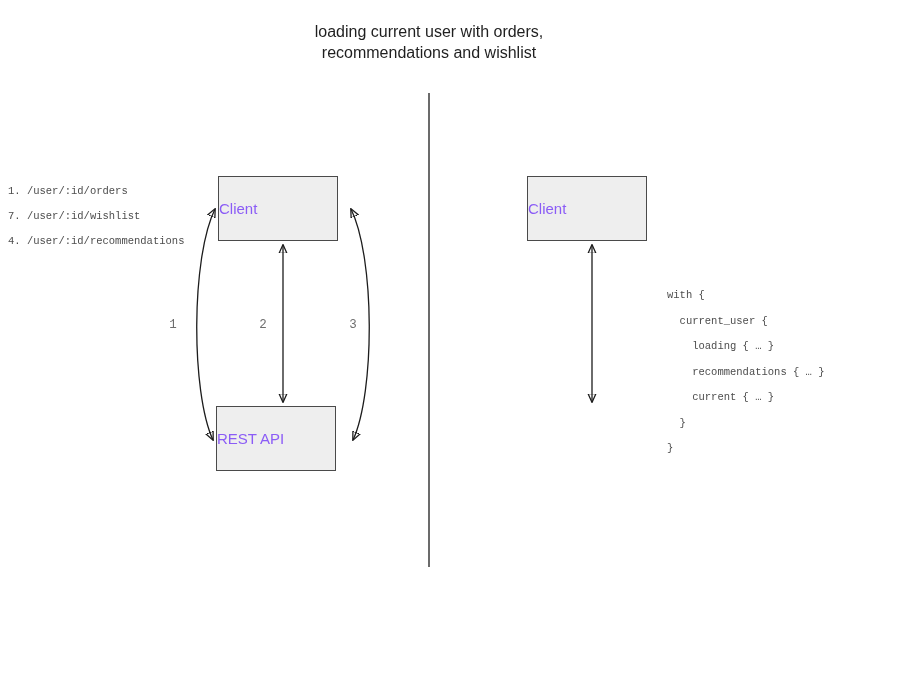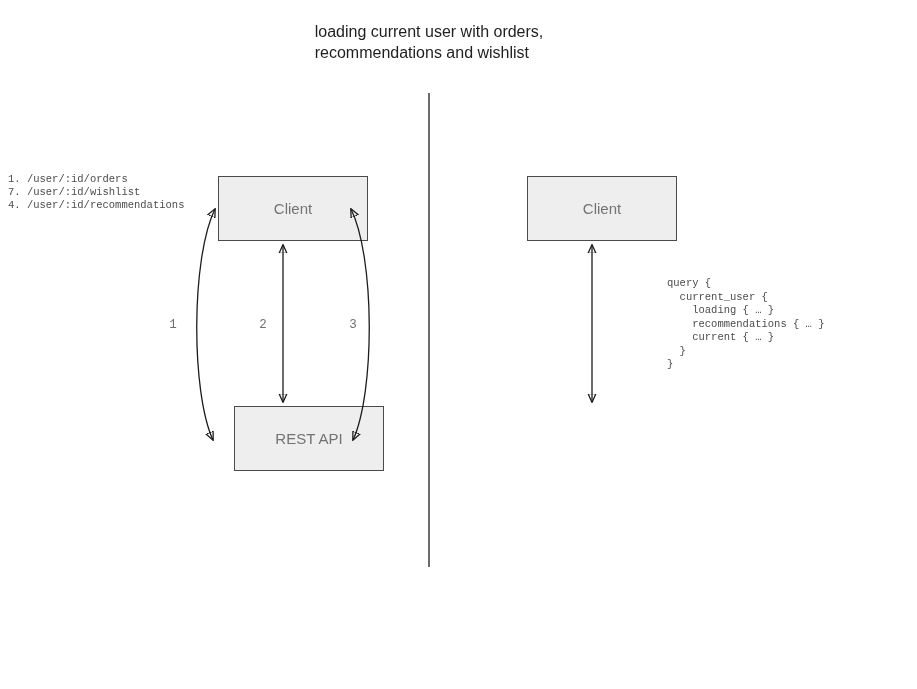--- a/index.html
+++ b/index.html
@@ -12,58 +12,58 @@
     font-family: "Liberation Sans", sans-serif;
   }
   .title {
     position: absolute;
     left: 429px;
     top: 21px;
     transform: translateX(-50%);
     font-size: 16px;
     line-height: 21px;
     color: #1f1f1f;
+    text-align: center;
     white-space: pre-line;
   }
   .divider {
     position: absolute;
     left: 428px;
     top: 93px;
     width: 2px;
     height: 474px;
     background: #6b6b6b;
   }
   .node-box {
     position: absolute;
-    width: 150px;
+    width: 120px;
     height: 65px;
     background: #eeeeee;
     border: 1.5px solid #4a4a4a;
     box-sizing: border-box;
     display: flex;
     align-items: center;
-    justify-content: center;
     font-size: 15px;
-    color: #737373;
+    color: #8b5cf6;
   }
   #client-left  { left: 218px; top: 176px; }
-  #rest-api     { left: 234px; top: 406px; }
+  #rest-api     { left: 216px; top: 406px; }
   #client-right { left: 527px; top: 176px; }
   #graphql-api  { left: 527px; top: 406px; }
 
   .mono-block {
     position: absolute;
     font-family: "Liberation Mono", monospace;
     font-size: 10.5px;
     line-height: 13px;
     color: #4d4d4d;
   }
   #endpoint-list { left: 8px; top: 173px; }
   #graphql-query { left: 667px; top: 277px; line-height: 13.5px; }
-  .mono-line { white-space: pre; }
+  .mono-line { white-space: pre; margin-top: 12px; }
 
   .arrow-num {
     position: absolute;
     transform: translate(-50%, -50%);
     font-family: "Liberation Mono", monospace;
     font-size: 12.5px;
     color: #6e6e6e;
   }
   #num-1 { left: 173px; top: 325px; }
   #num-2 { left: 263px; top: 325px; }
@@ -105,21 +105,21 @@
   <div class="arrow-num" id="num-1">1</div>
   <div class="arrow-num" id="num-2">2</div>
   <div class="arrow-num" id="num-3">3</div>
 
   <div class="node-box" id="client-right">
     <span>Client</span>
   </div>
 
 
   <div class="mono-block" id="graphql-query">
-    <div class="mono-line">query {</div>
+    <div class="mono-line">with {</div>
     <div class="mono-line">  current_user {</div>
     <div class="mono-line">    loading { … }</div>
     <div class="mono-line">    recommendations { … }</div>
     <div class="mono-line">    current { … }</div>
     <div class="mono-line">  }</div>
     <div class="mono-line">}</div>
   </div>
 
   <svg class="arrows" viewBox="0 0 917 689" xmlns="http://www.w3.org/2000/svg">
     <defs>

